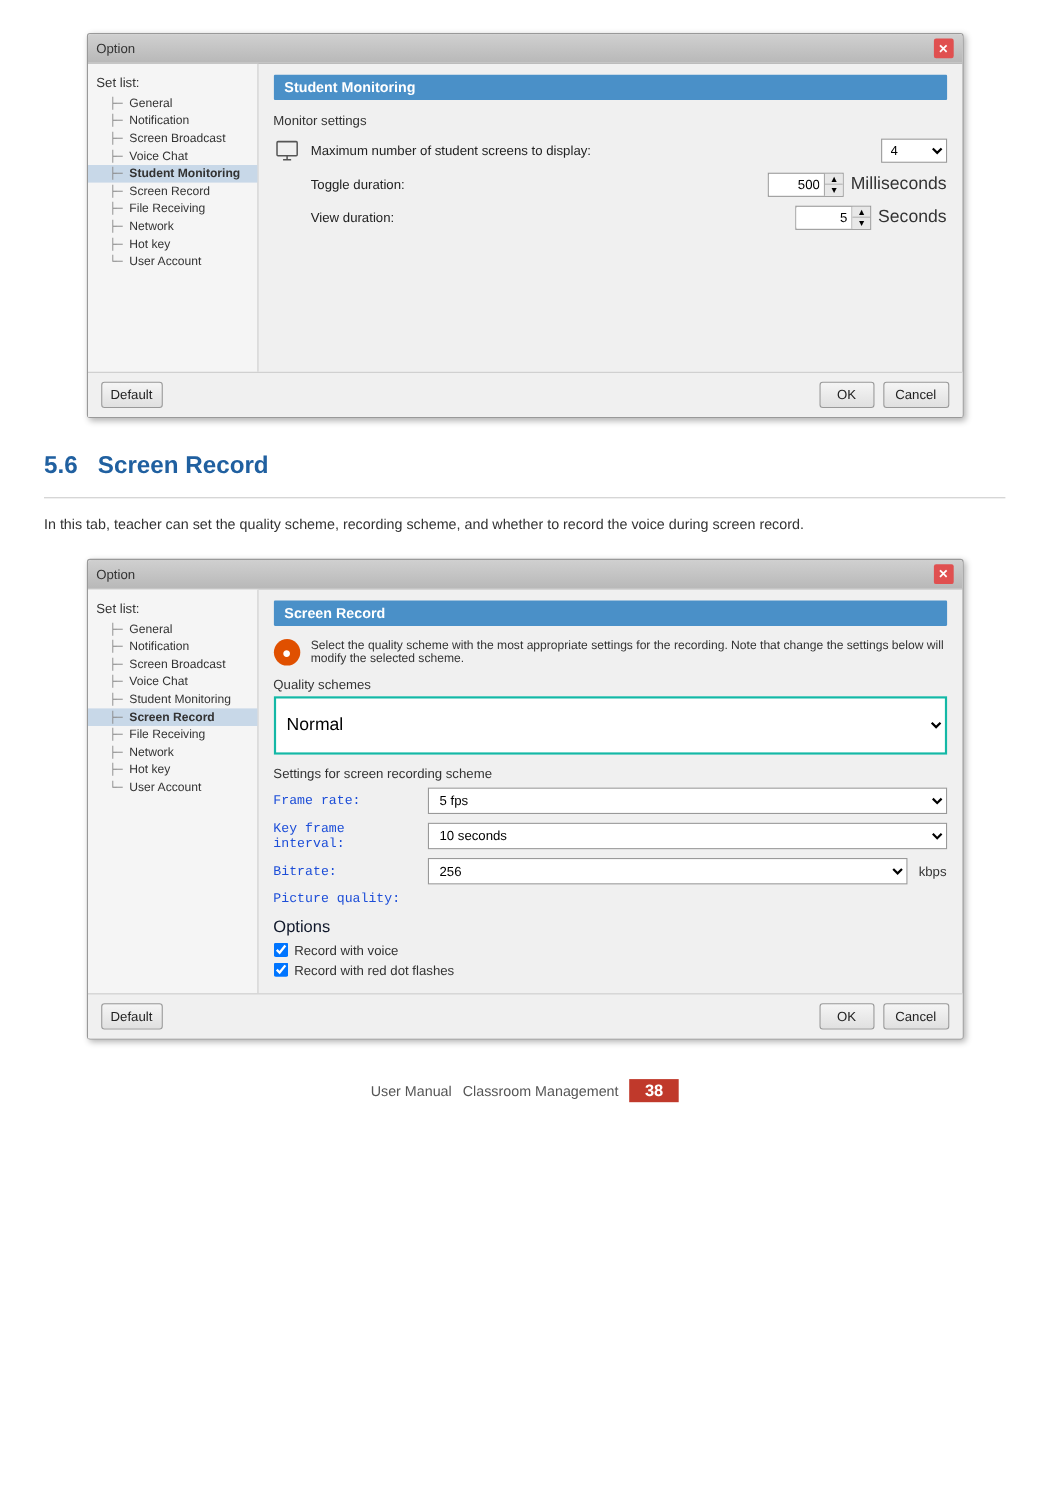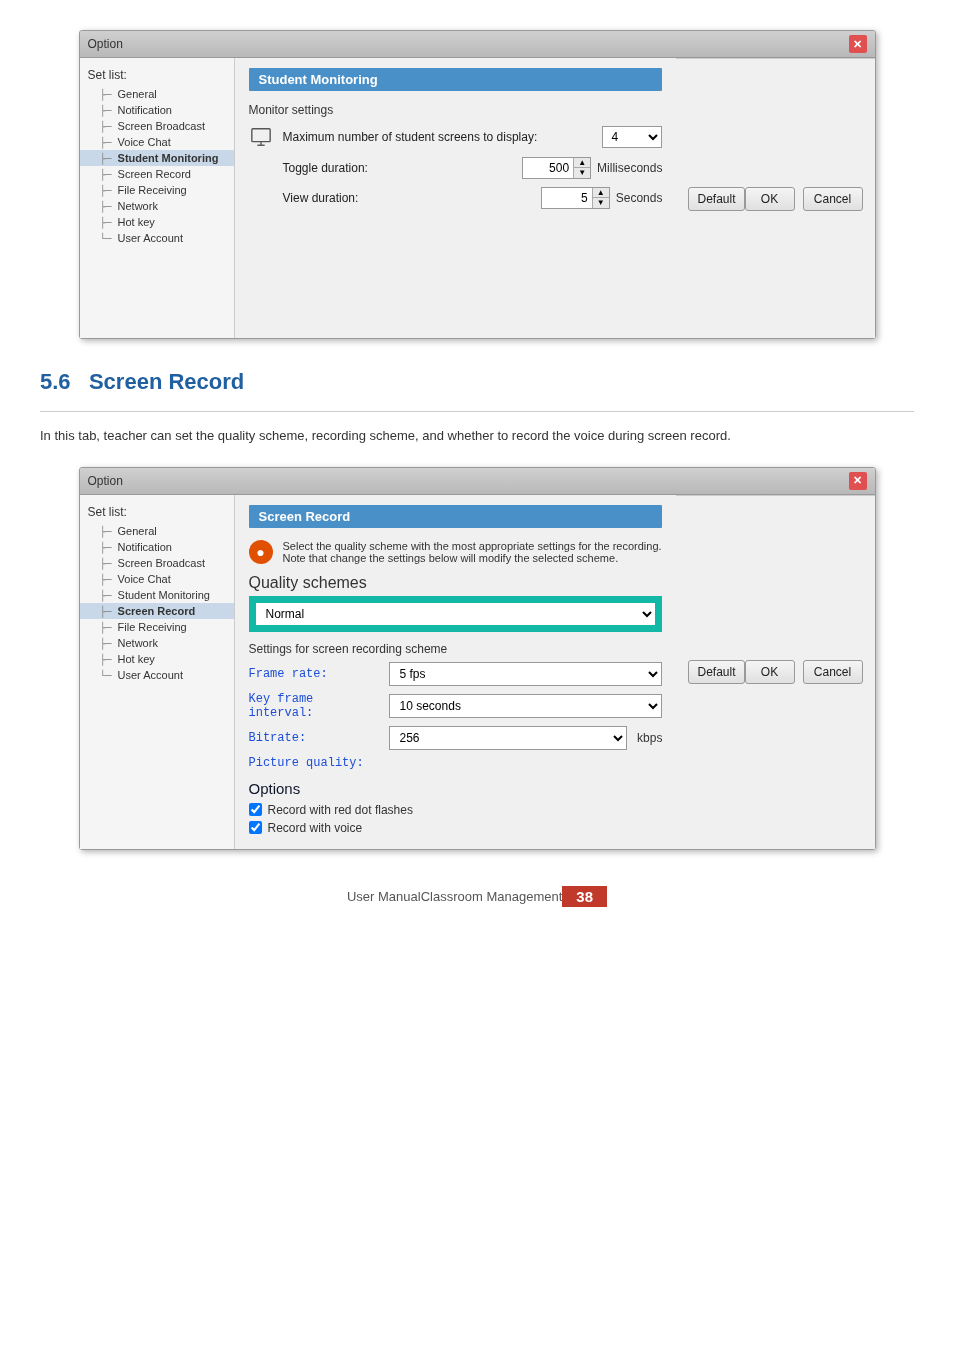--- a/index.html
+++ b/index.html
@@ -52,21 +52,21 @@
       cursor: pointer;
       font-size: 11px;
       display: flex;
       align-items: center;
       justify-content: center;
       font-weight: bold;
     }
 
     .dialog-body {
       display: flex;
-      flex-direction: row;
+      flex-direction: column;
     }
 
     .dialog-main {
       display: flex;
       flex: 1;
     }
 
     
     .sidebar {
       width: 155px;
@@ -177,21 +177,21 @@
       cursor: pointer;
       font-size: 8px;
       display: flex;
       align-items: center;
       justify-content: center;
       line-height: 1;
     }
     .spinner-btn:first-child { border-bottom: 1px solid #aaa; }
 
     .unit-label {
-      font-size: 12px;
+      font-size: 16px;
       color: #333;
     }
 
     
     .dropdown-select {
       border: 1px solid #999;
       padding: 2px 4px;
       font-size: 12px;
       background: white;
       min-width: 60px;
@@ -252,30 +252,30 @@
       flex-shrink: 0;
     }
 
     .info-text {
       font-size: 11px;
       color: #333;
       flex: 1;
     }
 
     .quality-label {
-      font-size: 16px;
+      font-size: 12px;
       color: #333;
       margin-bottom: 4px;
     }
 
     .full-dropdown {
       width: 100%;
-      border: 7px solid #14b8a6;
-      padding: 3px 6px;
-      font-size: 12px;
+      border: 2px solid #14b8a6;
+      padding: 15px 6px;
+      font-size: 16px;
       background: white;
       cursor: pointer;
     }
 
     .settings-section-label {
       font-size: 12px;
       color: #333;
       margin: 10px 0 6px 0;
     }
 
@@ -329,20 +329,21 @@
     .checkbox-label {
       font-size: 12px;
       color: #333;
     }
 
     
     .page-footer {
       display: flex;
       align-items: center;
       justify-content: center;
+      gap: 10px;
       margin-top: 30px;
       padding: 6px 0;
     }
 
     .footer-text {
       font-size: 13px;
       color: #555;
     }
 
     .page-number-box {
@@ -577,25 +578,25 @@
           </div>
 
           <div class="settings-row">
             <div class="settings-row-label">Picture quality:</div>
           </div>
 
           
           <div class="options-label">Options</div>
           <div class="checkbox-row">
             <input type="checkbox" checked="" style="">
-            <span class="checkbox-label">Record with red dot flashes</span>
+            <span class="checkbox-label">Record with voice</span>
           </div>
           <div class="checkbox-row">
             <input type="checkbox" checked="" style="">
-            <span class="checkbox-label">Record with voice</span>
+            <span class="checkbox-label">Record with red dot flashes</span>
           </div>
         </div>
       </div>
       <div class="dialog-footer">
         <button class="btn">Default</button>
         <div style="display:flex;gap:8px;">
           <button class="btn btn-ok">OK</button>
           <button class="btn btn-cancel">Cancel</button>
         </div>
       </div>

